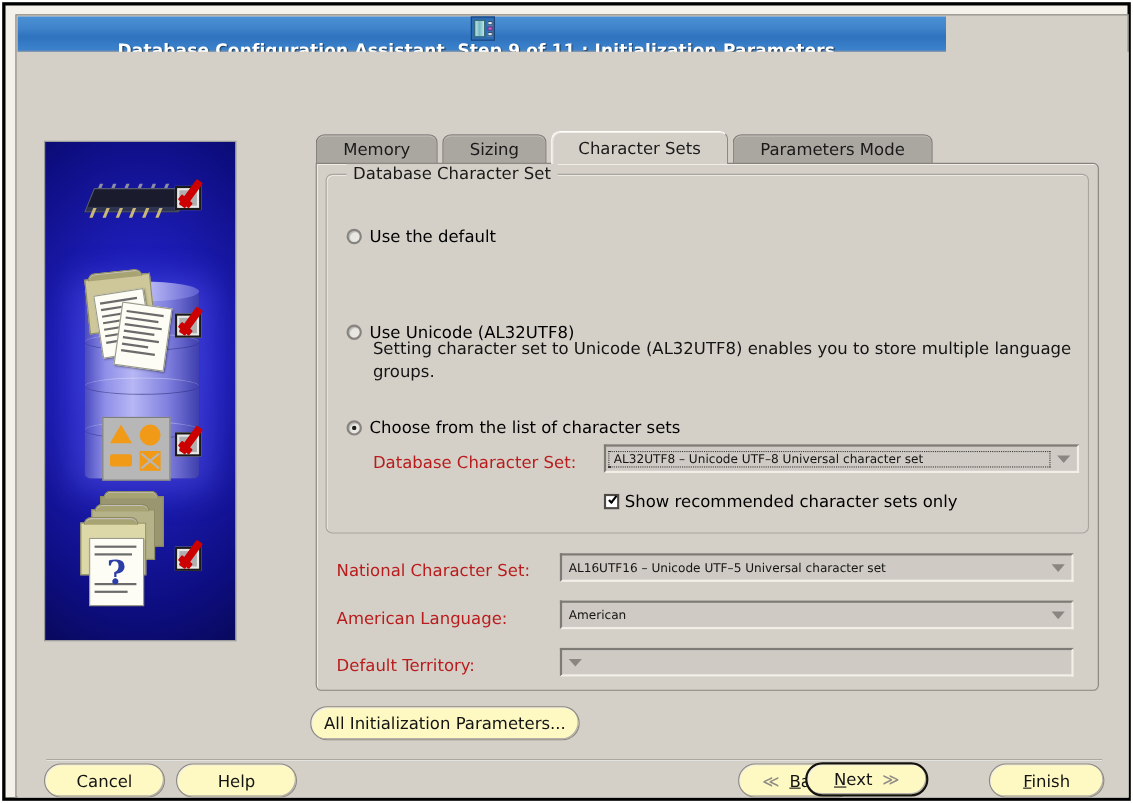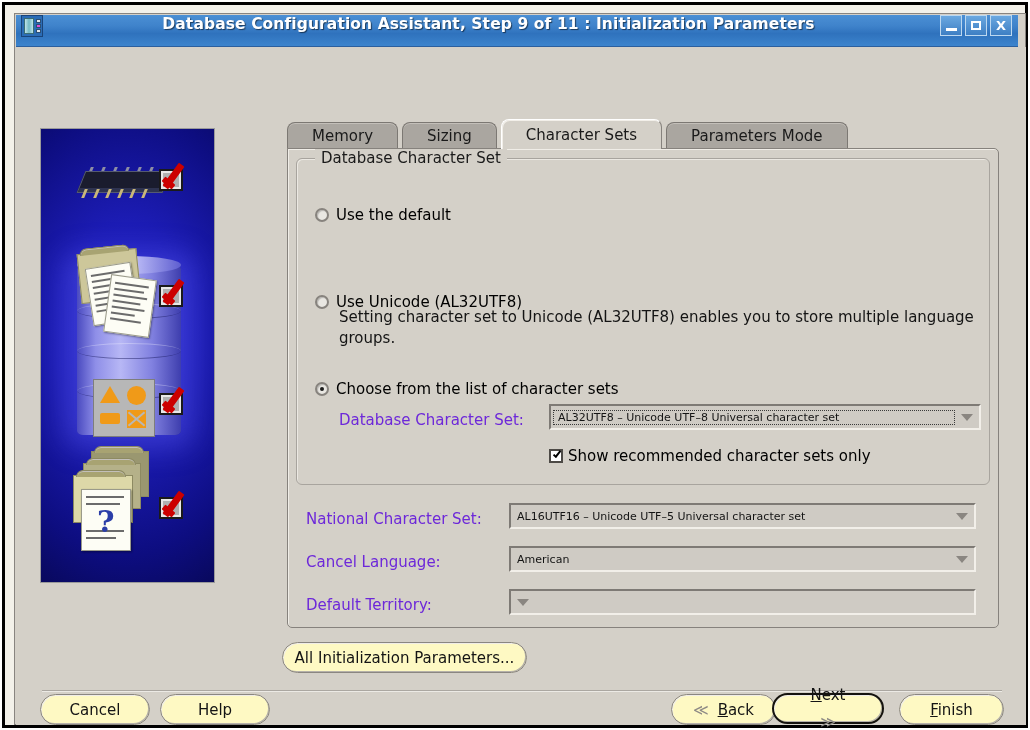--- a/index.html
+++ b/index.html
@@ -7,23 +7,23 @@
 
   .screen{position:relative;width:1030px;height:730px;background:#ffffff;box-sizing:border-box;}
 
   
   .outer-border{position:absolute;left:2px;top:2px;width:1026px;height:726px;box-sizing:border-box;
       border:3px solid #000000;background:#f3f1ea;}
   .window{position:absolute;left:9px;top:8px;width:1012px;height:712px;box-sizing:border-box;
       background:#d4d0c8;border:1px solid #888480;}
 
   
-  .titlebar{position:absolute;left:1px;top:1px;width:1002px;height:32px;
+  .titlebar{position:absolute;left:1px;top:1px;width:844px;height:32px;
       background:linear-gradient(to bottom,#4b8fd4 0%,#3f83cb 35%,#2f72bd 60%,#3c84cd 100%);
-      border-bottom:1px solid #2b5f9e;box-sizing:border-box;display:flex;}
+      border-bottom:1px solid #2b5f9e;box-sizing:border-box;display:flex;align-items:center;flex-direction:column;}
   .title-icon{width:22px;height:22px;margin-left:5px;margin-right:4px;position:relative;flex:0 0 auto;
       background:#2b6cb5;border:1px solid #19447a;box-sizing:border-box;display:flex;align-items:center;}
   .ti-db{width:10px;height:16px;margin-left:2px;background:linear-gradient(to right,#bfe3e8,#74b9c4,#bfe3e8);
       border:1px solid #3a6d76;box-sizing:border-box;}
   .ti-dots{margin-left:2px;display:flex;flex-direction:column;gap:1px;}
   .ti-dots i{display:block;width:5px;height:4px;background:#dfe6ec;border:1px solid #2c4f74;box-sizing:border-box;}
   .ti-dots i.pink{background:#e24fd2;}
   .title-text{flex:1 1 auto;text-align:center;color:#ffffff;font-weight:bold;font-size:15.5px;
       text-shadow:1px 1px 1px rgba(0,0,0,.55);letter-spacing:.1px;padding-right:10px;white-space:nowrap;}
   .win-btns{display:flex;gap:3px;margin-right:6px;flex:0 0 auto;}
@@ -95,21 +95,21 @@
   .radio.on{position:relative;}
   .radio.on:after{content:"";position:absolute;left:3px;top:3px;width:4px;height:4px;border-radius:50%;background:#1a1a1a;}
   .lbl{font-size:15px;color:#000000;margin-left:7px;white-space:nowrap;}
   .desc{position:absolute;font-size:15px;color:#141414;line-height:21px;width:650px;}
 
   .checkbox{width:14px;height:14px;box-sizing:border-box;background:#ffffff;border:2px solid #4d4a46;
       position:relative;flex:0 0 auto;}
   .checkbox.on:before{content:"";position:absolute;left:2px;top:4px;width:4px;height:2px;background:#000;transform:rotate(45deg);}
   .checkbox.on:after{content:"";position:absolute;left:3px;top:2px;width:8px;height:2px;background:#000;transform:rotate(-52deg);}
 
-  .fieldlabel{position:absolute;font-size:15px;color:#6d28d9;}
+  .fieldlabel{position:absolute;font-size:15px;color:#b91c1c;}
 
   .combo{position:absolute;height:26px;box-sizing:border-box;background:#cfcbc4;
       border:2px solid;border-color:#7e7a75 #f2efe9 #f2efe9 #7e7a75;display:flex;align-items:center;}
   .combo .val{flex:1 1 auto;font-size:11px;color:#141414;padding-left:6px;white-space:nowrap;overflow:hidden;}
   .combo .arrow{width:24px;height:100%;display:flex;align-items:center;justify-content:center;flex:0 0 auto;}
   .combo .arrow b{display:block;width:0;height:0;border-left:6px solid transparent;border-right:6px solid transparent;
       border-top:7px solid #8a8681;}
   .combo.focused .val{margin:2px 0 2px 2px;border:1px dotted #3a3a3a;padding-left:4px;}
 
   
@@ -301,21 +301,21 @@
         </div>
 
         <div class="fieldlabel" style="left:18px;top:361px;">National Character Set:</div>
         <div class="combo" style="left:221px;top:354px;width:467px;">
           <span class="val">AL16UTF16 – Unicode UTF–5 Universal character set</span>
           <span class="arrow">
                 <b></b>
               </span>
         </div>
 
-        <div class="fieldlabel" style="left:18px;top:404px;">Cancel Language:</div>
+        <div class="fieldlabel" style="left:18px;top:404px;">American Language:</div>
         <div class="combo" style="left:221px;top:397px;width:467px;">
           <span class="val">American</span>
           <span class="arrow">
                 <b></b>
               </span>
         </div>
 
         <div class="fieldlabel" style="left:18px;top:447px;">Default Territory:</div>
         <div class="combo" style="left:221px;top:440px;width:467px;">
           <span class="arrow">
@@ -329,21 +329,21 @@
       <div class="sep"></div>
 
       <div class="btn" style="left:24px;top:647px;width:110px;">Cancel</div>
       <div class="btn" style="left:144px;top:647px;width:110px;">Help</div>
 
       <div class="btn" style="left:655px;top:647px;width:105px;gap:9px;">
         <span class="chev">≪</span>
         <span><span class="mn">B</span><span>ack</span></span>
       </div>
 
-      <div class="btn default" style="left:756px;top:646px;width:112px;gap:9px;flex-direction:column;">
+      <div class="btn default" style="left:716px;top:646px;width:112px;gap:9px;">
         <span><span class="mn">N</span><span>ext</span></span>
         <span class="chev">≫</span>
       </div>
 
       <div class="btn" style="left:883px;top:647px;width:105px;">
         <span><span class="mn">F</span><span>inish</span></span>
       </div>
 
     </div>
   </div>

